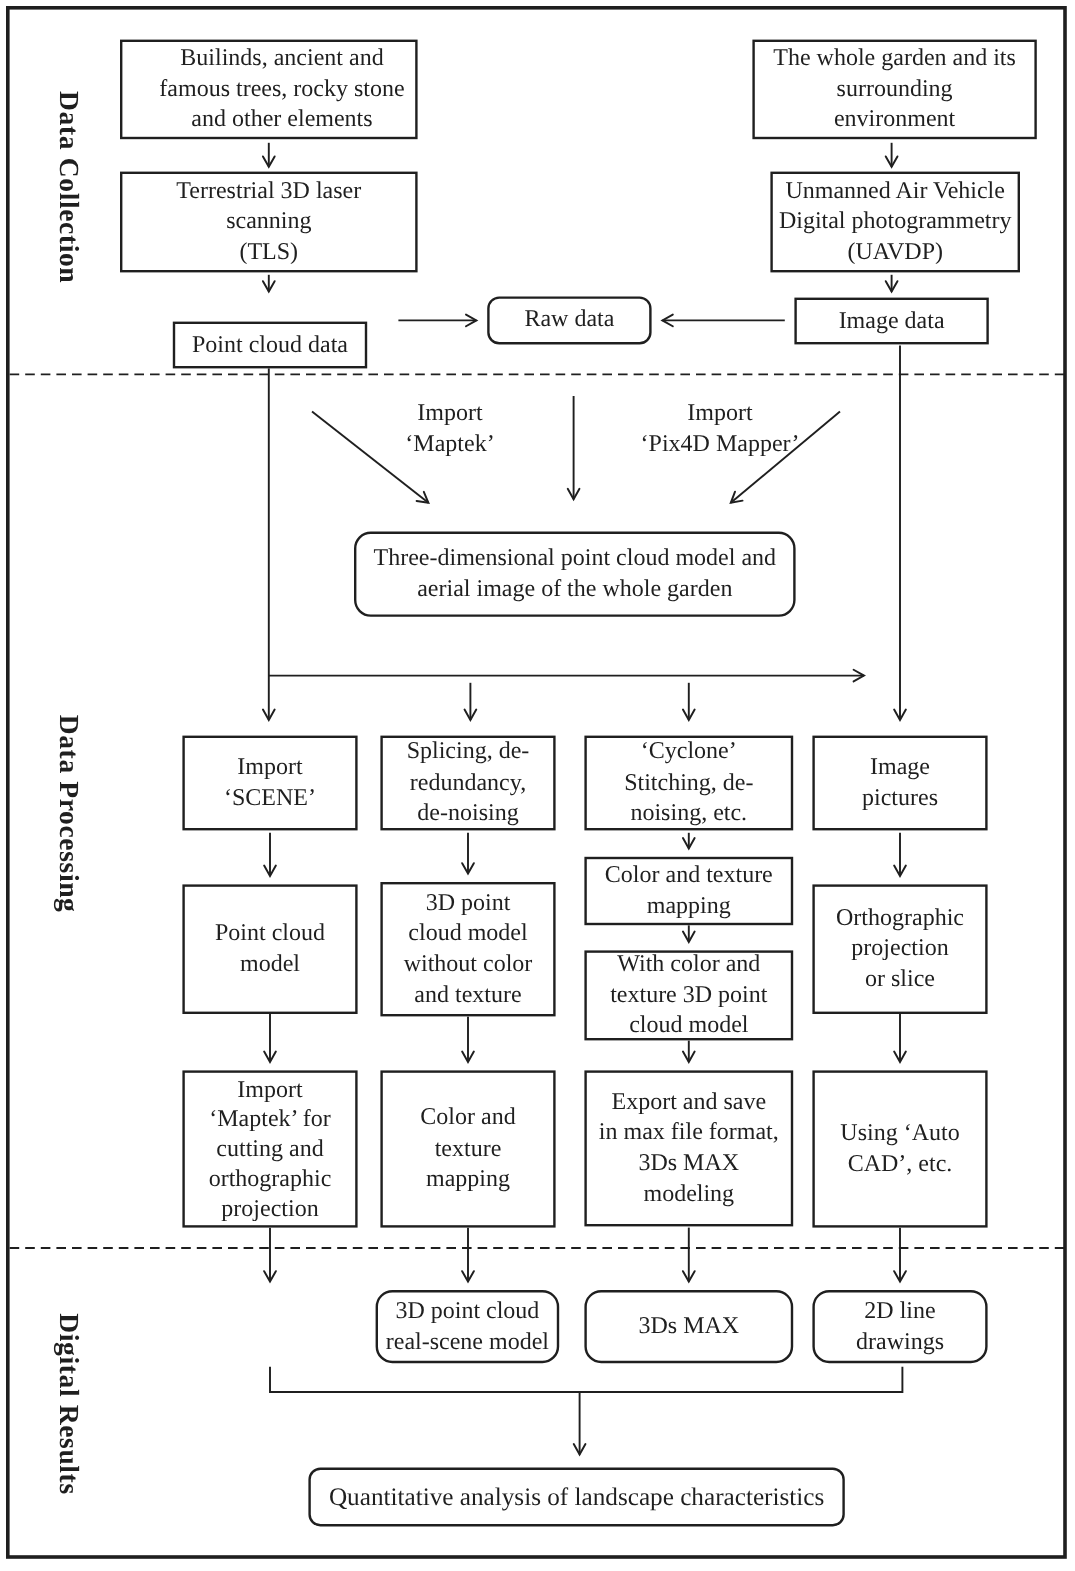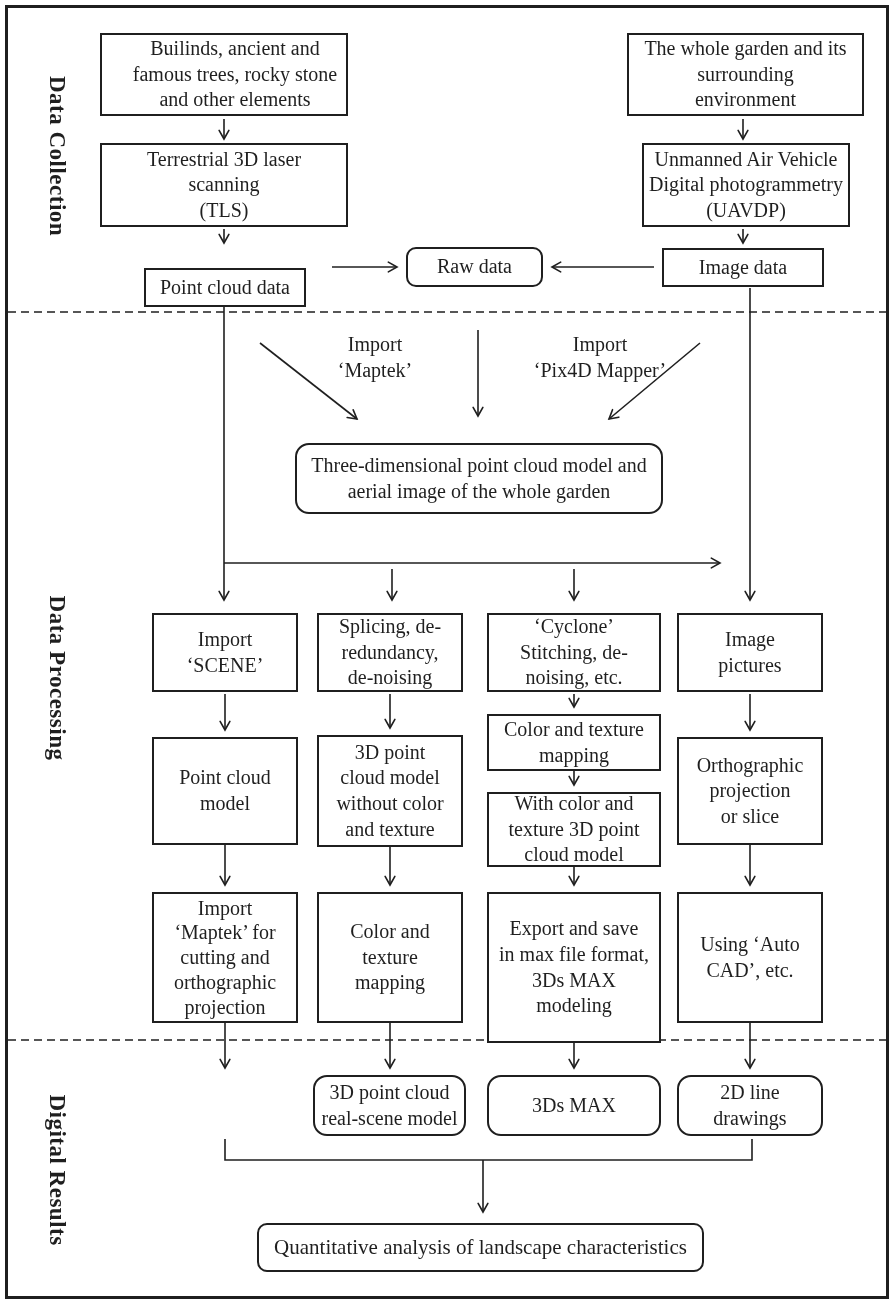--- a/index.html
+++ b/index.html
@@ -173,21 +173,21 @@
 or slice</div>
 
   <div class="box" style="left:152px; top:892px; width:146px; height:131px; line-height:1.24;">Import
 ‘Maptek’ for
 cutting and
 orthographic
 projection</div>
   <div class="box" style="left:317px; top:892px; width:146px; height:131px;">Color and
 texture
 mapping</div>
-  <div class="box" style="left:487px; top:892px; width:174px; height:151px;">Export and save
+  <div class="box" style="left:487px; top:892px; width:174px; height:130px;">Export and save
 in max file format,
 3Ds MAX
 modeling</div>
   <div class="box" style="left:677px; top:892px; width:146px; height:131px;">Using ‘Auto
 CAD’, etc.</div>
 
   <div class="box rounded" style="left:313px; top:1075px; width:153px; height:61px;">3D point cloud
 real-scene model</div>
   <div class="box rounded" style="left:487px; top:1075px; width:174px; height:61px;">3Ds MAX</div>
   <div class="box rounded" style="left:677px; top:1075px; width:146px; height:61px;">2D line

